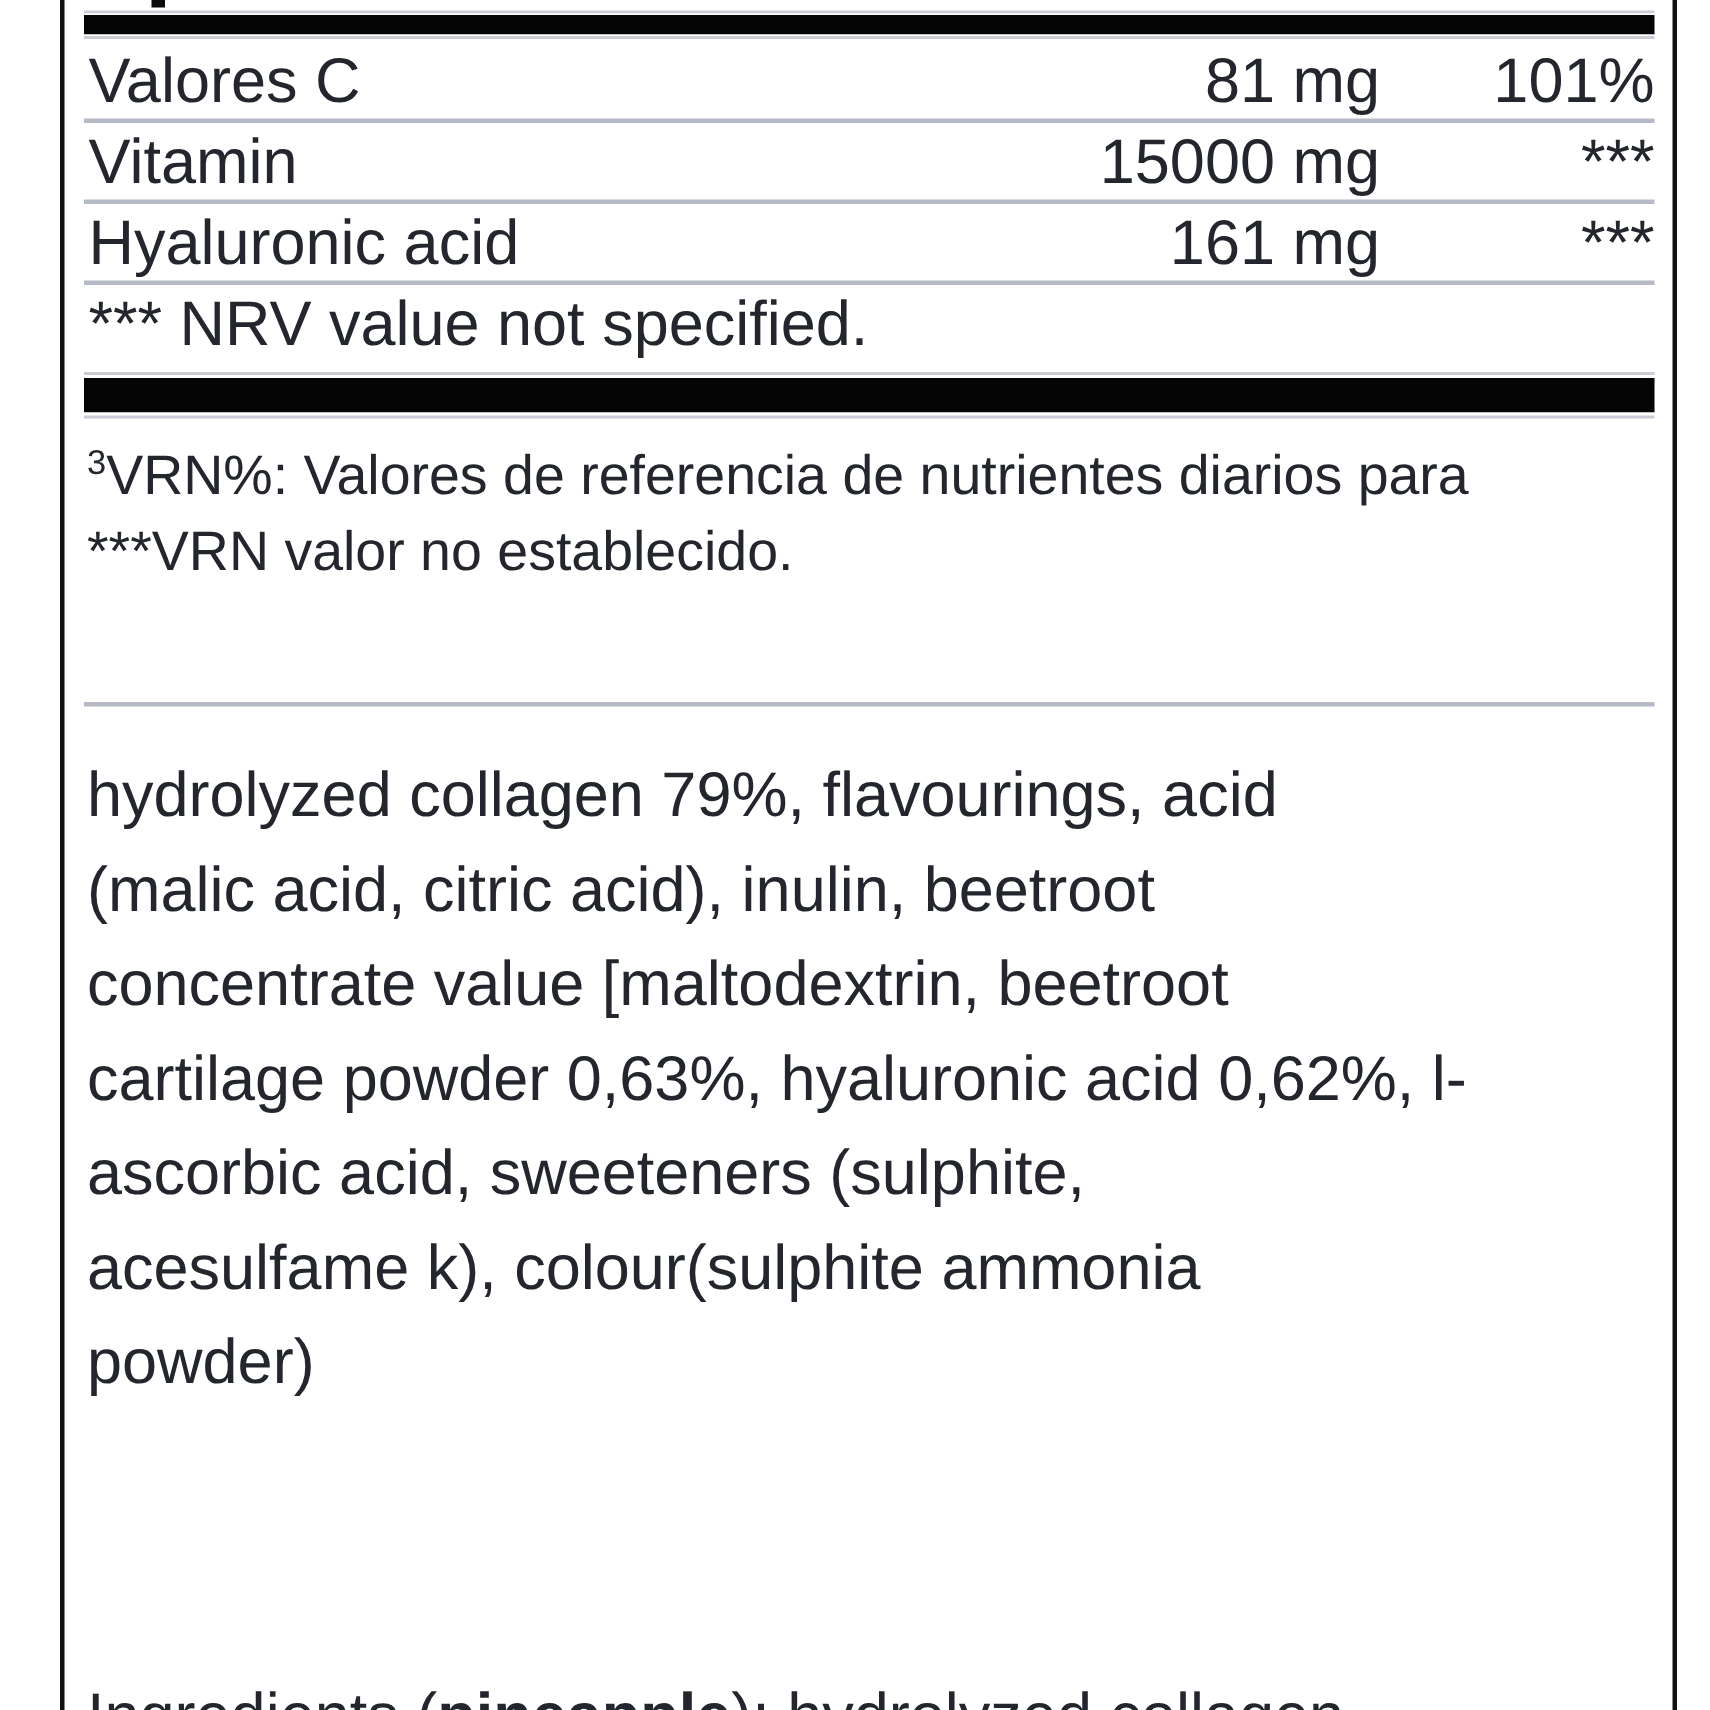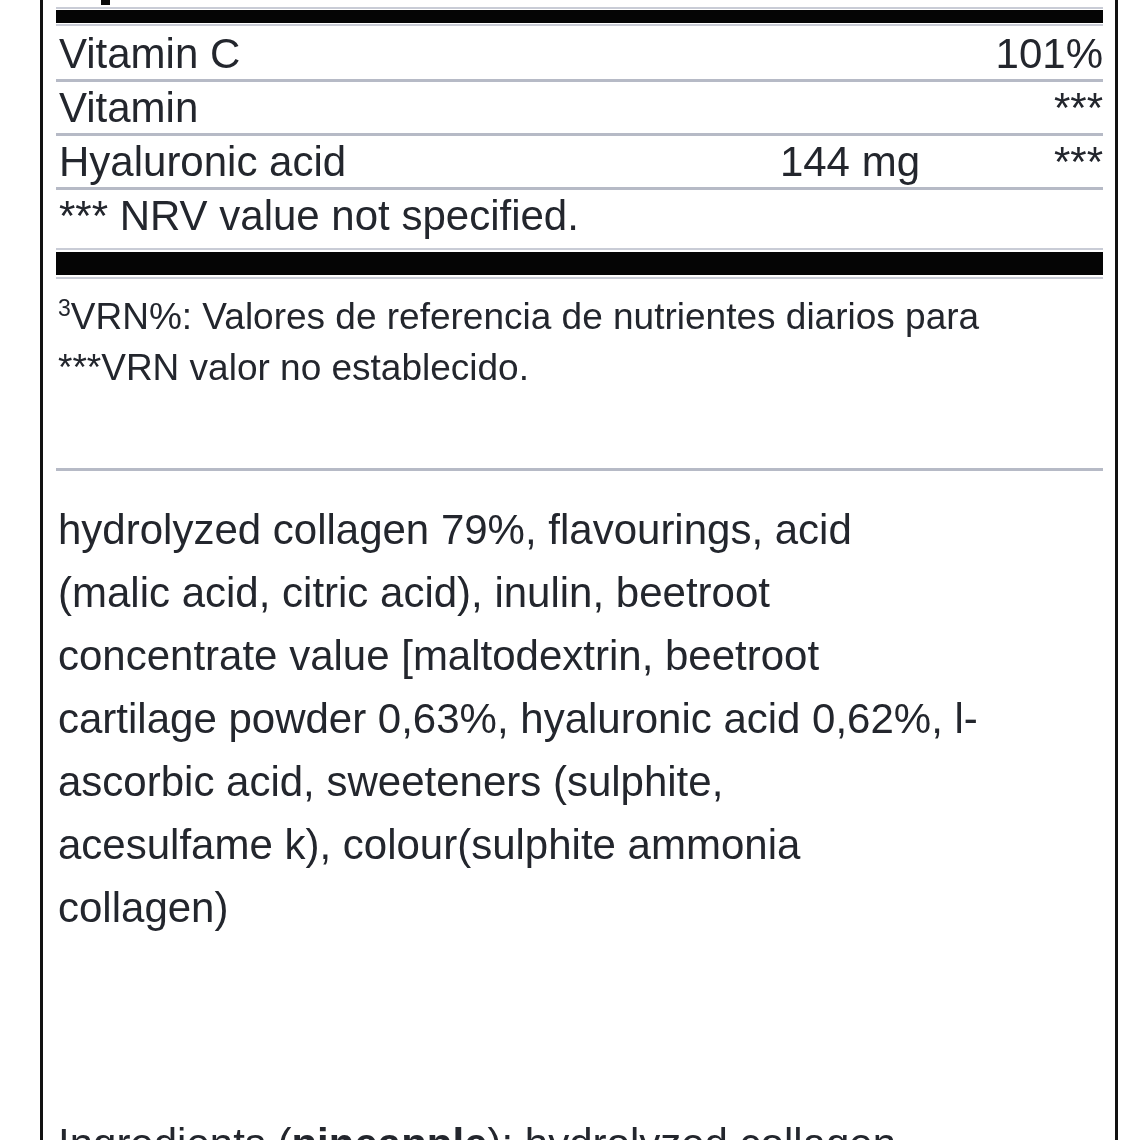--- a/index.html
+++ b/index.html
@@ -71,30 +71,32 @@
   <div class="bar-group bg1">
     <div class="gline"></div>
     <div class="gap1"></div>
     <div class="blackbar"></div>
     <div class="gap1"></div>
     <div class="gline"></div>
   </div>
 
   <div class="table">
     <div class="trow">
-      <span class="tname">Vitamin C</span>
+      <span class="tname">Valores C</span>
+      <span class="tamount">81 mg</span>
       <span class="tnrv">101%</span>
     </div>
     <div class="trow">
       <span class="tname">Vitamin</span>
+      <span class="tamount">15000 mg</span>
       <span class="tnrv">***</span>
     </div>
     <div class="trow">
       <span class="tname">Hyaluronic acid</span>
-      <span class="tamount">144 mg</span>
+      <span class="tamount">161 mg</span>
       <span class="tnrv">***</span>
     </div>
     <div class="tfoot">*** NRV value not specified.</div>
   </div>
 
   <div class="bar-group bg2">
     <div class="gline"></div>
     <div class="gap2"></div>
     <div class="blackbar"></div>
     <div class="gap2"></div>
@@ -108,20 +110,20 @@
 
   <div class="divider"></div>
 
   <div class="ingredients ing1">
     <div class="iline">hydrolyzed collagen 79%, flavourings, acid</div>
     <div class="iline">(malic acid, citric acid), inulin, beetroot</div>
     <div class="iline">concentrate value [maltodextrin, beetroot</div>
     <div class="iline">cartilage powder 0,63%, hyaluronic acid 0,62%, l-</div>
     <div class="iline">ascorbic acid, sweeteners (sulphite,</div>
     <div class="iline">acesulfame k), colour(sulphite ammonia</div>
-    <div class="iline">collagen)</div>
+    <div class="iline">powder)</div>
   </div>
 
   <div class="ingredients ing2">
     <div class="iline"><span>Ingredients (</span><b>pineapple</b><span>): hydrolyzed collagen</span></div>
   </div>
 
 </div>
 
 </body></html>

